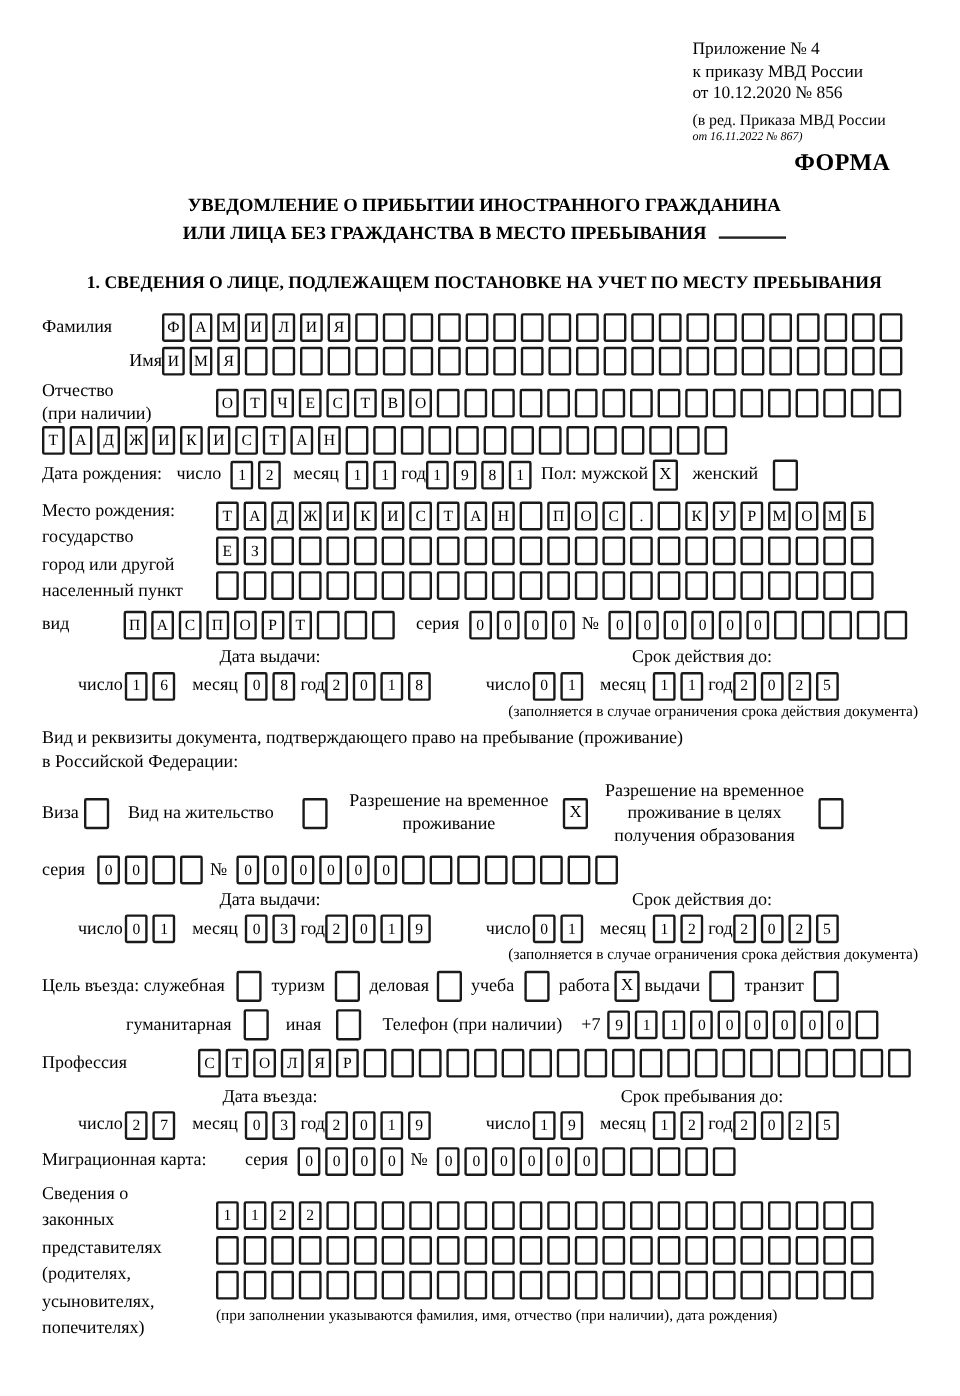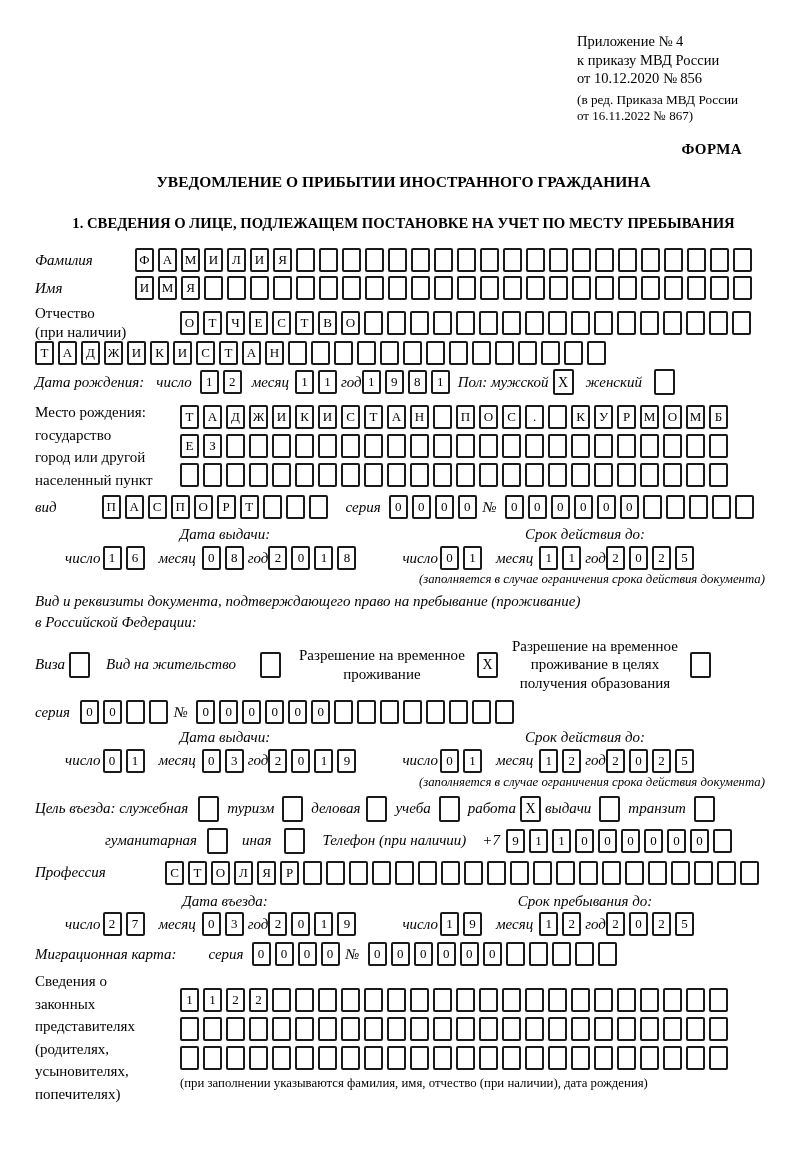--- a/index.html
+++ b/index.html
@@ -3,28 +3,28 @@
 <meta charset="utf-8">
 <style>
   html,body{margin:0;padding:0;}
   body{
     width:800px;height:1163px;background:#ffffff;color:#000;
     font-family:"Liberation Serif", serif;
   }
   .sheet{box-sizing:border-box;width:800px;height:1163px;padding:32px 28px 0 35px;overflow:hidden;}
   .hdr-right{margin-left:auto;width:195px;font-size:14.5px;line-height:1.28;}
   .hdr-right .sub{font-size:13.2px;margin-top:3px;line-height:1.3;}
-  .hdr-right .sub2{font-size:13px;line-height:1.3;}
-  .forma{text-align:right;padding-right:30px;font-weight:bold;font-size:15px;margin-top:16px;letter-spacing:.4px;}
+  .hdr-right .sub2{font-size:10px;line-height:1.3;font-style:italic;}
+  .forma{text-align:right;padding-right:30px;font-weight:bold;font-size:20px;margin-top:4px;letter-spacing:.4px;}
   .title{text-align:center;font-weight:bold;font-size:15.5px;margin-top:12px;line-height:1.5;}
   .blank-line{display:inline-block;width:56px;border-bottom:2px solid #222;margin-left:10px;vertical-align:baseline;}
   .section-title{text-align:center;font-weight:bold;font-size:14.7px;margin-top:22px;margin-bottom:16px;}
   .frow{display:flex;align-items:center;font-size:15px;line-height:1.25;}
   .frow.top{align-items:center;}
-  .seg-t{flex:none;white-space:pre;font-style:italic;}
+  .seg-t{flex:none;white-space:pre;}
   .ml{flex:none;}
   .gap{flex:none;display:inline-block;height:1px;}
   .cells{display:flex;flex:none;}
   .cell{
     flex:none;box-sizing:content-box;width:15px;height:20px;border:2px solid #1a1a1a;border-radius:2px;
     margin-right:4px;display:flex;align-items:center;justify-content:center;font-size:13px;background:#fff;
   }
   .cbox{
     flex:none;box-sizing:content-box;width:17px;height:22px;border:2px solid #1a1a1a;border-radius:2px;
     display:flex;align-items:center;justify-content:center;font-size:14px;background:#fff;
@@ -43,20 +43,23 @@
     <div>к приказу МВД России</div>
     <div>от 10.12.2020 № 856</div>
     <div class="sub">(в ред. Приказа МВД России</div>
     <div class="sub2">от 16.11.2022 № 867)</div>
   </div>
 
   <div class="forma">ФОРМА</div>
 
   <div class="title">
     <div>УВЕДОМЛЕНИЕ О ПРИБЫТИИ ИНОСТРАННОГО ГРАЖДАНИНА</div>
+    <div>
+      <span>ИЛИ ЛИЦА БЕЗ ГРАЖДАНСТВА В МЕСТО ПРЕБЫВАНИЯ</span><span class="blank-line"></span>
+    </div>
   </div>
 
   <div class="section-title">1. СВЕДЕНИЯ О ЛИЦЕ, ПОДЛЕЖАЩЕМ ПОСТАНОВКЕ НА УЧЕТ ПО МЕСТУ ПРЕБЫВАНИЯ</div>
 
   <div id="form-lines">
       <div class="frow" style="margin-bottom: 4px;">
         <span class="seg-t" style="width: 100px;">Фамилия</span>
         <span class="cells">
           <span class="cell">Ф</span>
           <span class="cell">А</span>
@@ -80,21 +83,21 @@
           <span class="cell"></span>
           <span class="cell"></span>
           <span class="cell"></span>
           <span class="cell"></span>
           <span class="cell"></span>
           <span class="cell"></span>
           <span class="cell"></span>
           <span class="cell"></span>
         </span>
       </div>
-      <div class="frow" style="margin-bottom: 4px;">
+      <div class="frow" style="margin-bottom: 4px; text-align: right;">
         <span class="seg-t" style="width: 100px;">Имя</span>
         <span class="cells">
           <span class="cell">И</span>
           <span class="cell">М</span>
           <span class="cell">Я</span>
           <span class="cell"></span>
           <span class="cell"></span>
           <span class="cell"></span>
           <span class="cell"></span>
           <span class="cell"></span>

